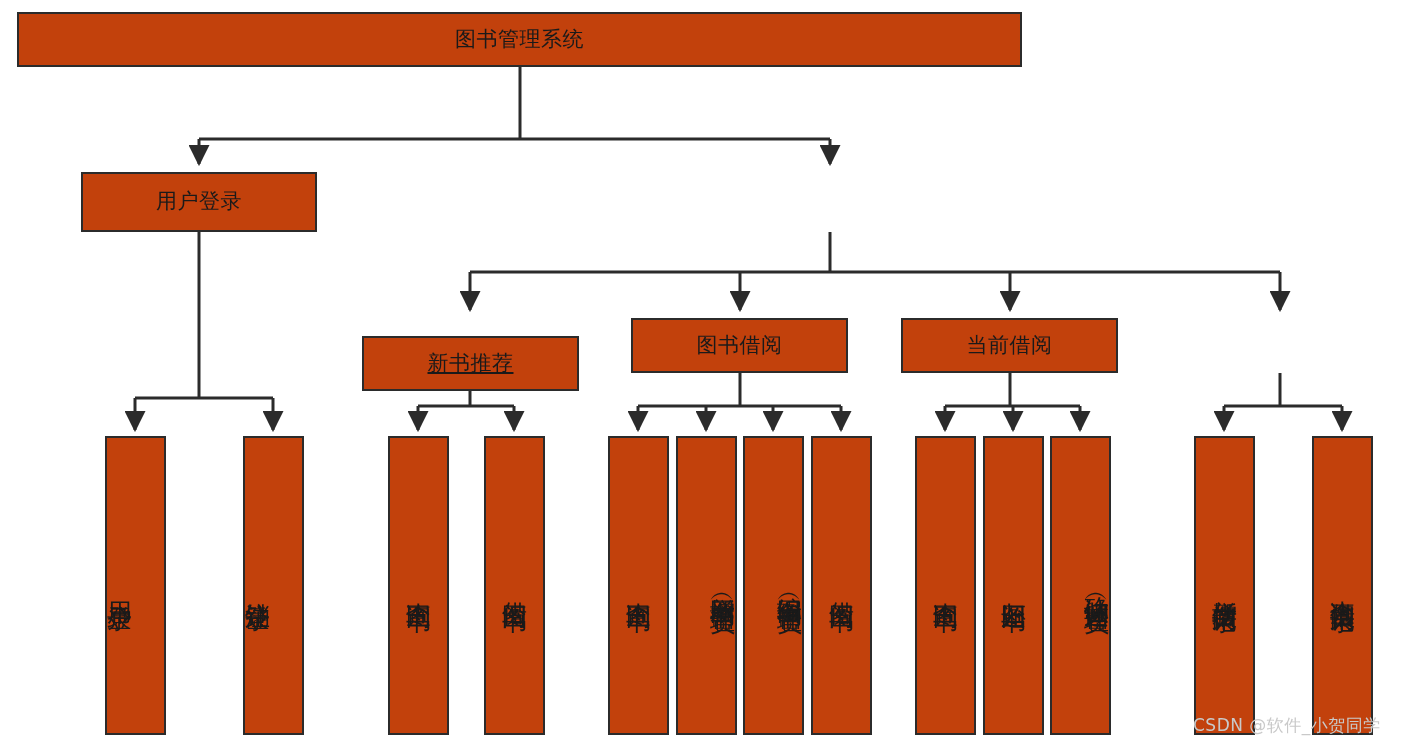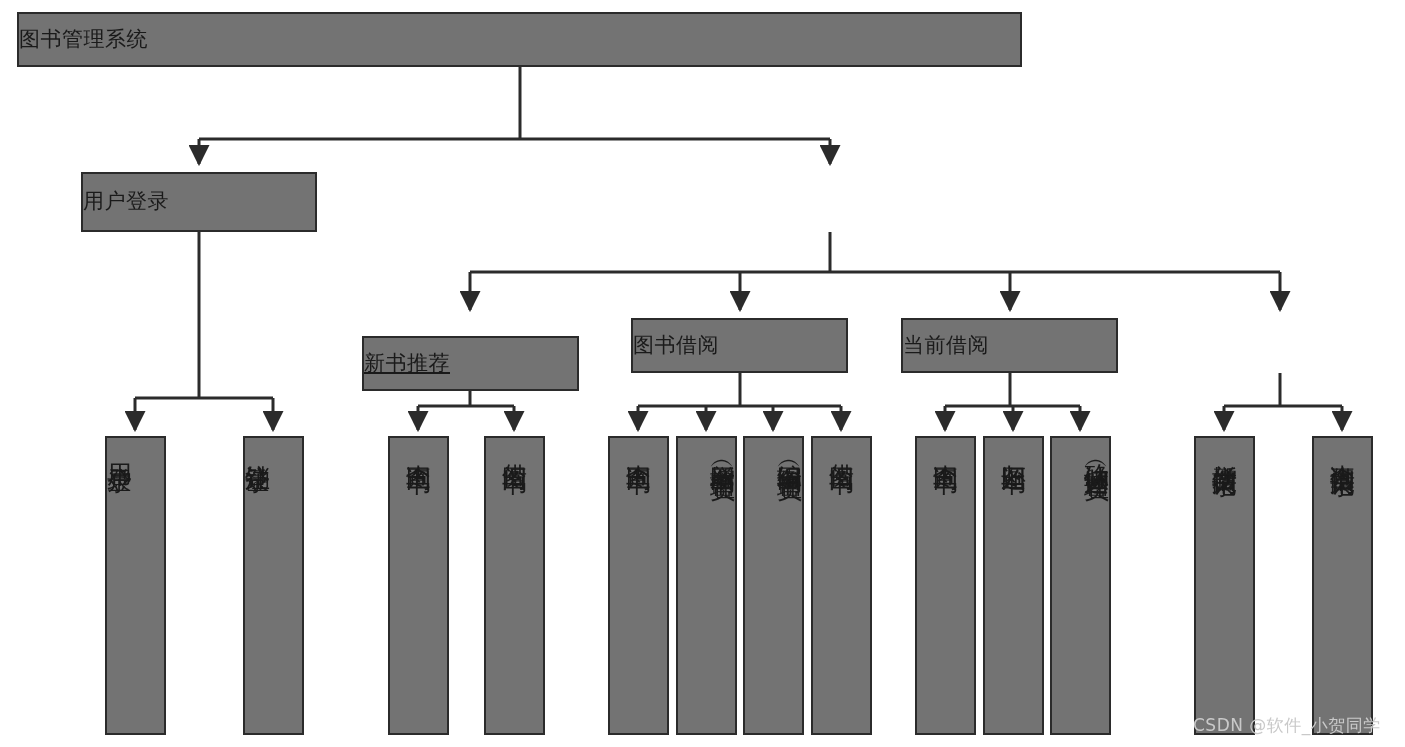--- a/index.html
+++ b/index.html
@@ -22,23 +22,24 @@
     left: 0;
     top: 0;
     width: 1405px;
     height: 747px;
     pointer-events: none;
   }
   .node {
     position: absolute;
     box-sizing: border-box;
     border: 2.5px solid #2b2b2b;
-    background: #737373;
+    background: #c2410c;
     color: #1a1a1a;
     display: flex;
+    justify-content: center;
   }
   
   .node.horiz {
     align-items: center;
     font-size: 21px;
     letter-spacing: 0.5px;
     line-height: 1.2;
   }
   .node.horiz .label {
     white-space: nowrap;

